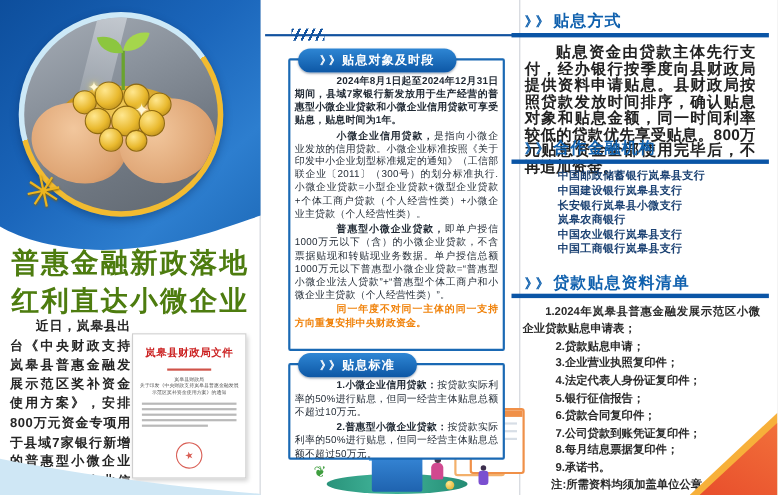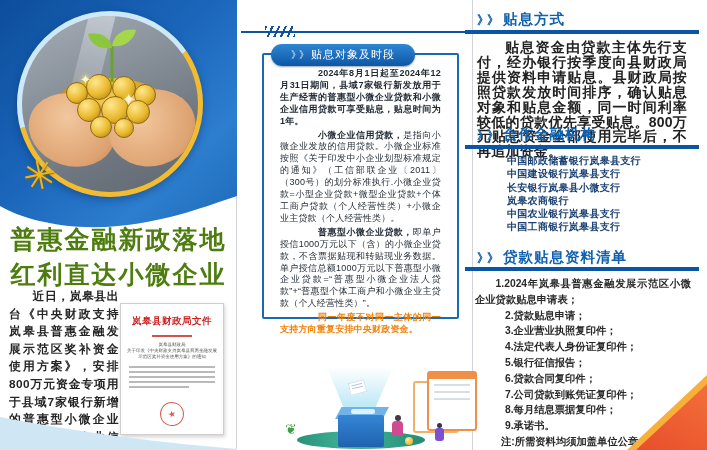--- a/index.html
+++ b/index.html
@@ -40,24 +40,24 @@
   .left-wave{position:absolute;left:0;bottom:0;}
   
   .mid-panel{position:absolute;left:237px;top:0;width:236px;height:450px;}
   .mid-rule{position:absolute;left:4px;right:4px;top:31px;height:2px;background:#11529f;}
   .hatch{position:absolute;left:28px;top:26px;width:30px;height:11px;
     background:repeating-linear-gradient(115deg,#11529f 0 2px,transparent 2px 6px);}
   .mbox{position:absolute;left:25px;width:193px;border:2px solid #1a69b4;background:#fff;border-radius:2px;}
   .mbox.b1{top:53px;height:262px;}
   .mbox.b2{top:330px;height:84px;}
   .pill{position:absolute;top:-11px;left:7px;padding:3px 20px 4px;border-radius:12px;
-    background:linear-gradient(180deg,#2e86d4,#0d57a5);color:#fff;font-weight:normal;font-size:11px;
+    background:linear-gradient(180deg,#2e86d4,#0d57a5);color:#fff;font-weight:bold;font-size:11px;
     letter-spacing:1px;white-space:nowrap;box-shadow:0 1px 2px rgba(0,30,70,.4);}
   .pill .chev{font-size:10px;margin-right:4px;letter-spacing:-2px;}
-  .mbox-inner{padding:13px 16px 4px;}
+  .mbox-inner{padding:13px 4px 4px;}
   .mbox-inner p{margin:0 0 2px;font-size:9px;line-height:11.9px;text-align:justify;text-indent:2em;color:#1e2732;letter-spacing:.2px;}
   .mbox-inner p b{color:#1e2732;margin-left:20px;}
   .mbox-inner p.lead-bold{font-weight:bold;}
   .mbox-inner p.orange{color:#f0820a;font-weight:bold;}
   
   .illu{position:absolute;left:48px;top:365px;width:188px;height:85px;}
   .platform{position:absolute;left:12px;top:66px;width:128px;height:18px;border-radius:50%;
     background:radial-gradient(circle at 45% 40%,#43b79c,#238a72);}
   .beam{position:absolute;left:42px;top:2px;width:66px;height:52px;
     background:linear-gradient(to top,rgba(110,205,235,.6),rgba(170,235,250,0));
@@ -207,20 +207,29 @@
         <span class="chev">》》</span><span>贴息对象及时段</span>
       </div>
       <div class="mbox-inner">
         <p class="lead-bold"><b></b><span>2024年8月1日起至2024年12月31日期间，县域7家银行新发放用于生产经营的普惠型小微企业贷款和小微企业信用贷款可享受贴息，贴息时间为1年。</span></p>
         <p><b>小微企业信用贷款，</b><span>是指向小微企业发放的信用贷款。小微企业标准按照《关于印发中小企业划型标准规定的通知》（工信部联企业〔2011〕（300号）的划分标准执行.小微企业贷款=小型企业贷款+微型企业贷款+个体工商户贷款（个人经营性类）+小微企业主贷款（个人经营性类）。</span></p>
         <p><b>普惠型小微企业贷款，</b><span>即单户授信1000万元以下（含）的小微企业贷款，不含票据贴现和转贴现业务数据。单户授信总额1000万元以下普惠型小微企业贷款=“普惠型小微企业法人贷款”+“普惠型个体工商户和小微企业主贷款（个人经营性类）”。</span></p>
         <p class="orange"><b></b><span>同一年度不对同一主体的同一支持方向重复安排中央财政资金。</span></p>
       </div>
     </div>
 
+    <div class="mbox b2">
+      <div class="pill">
+        <span class="chev">》》</span><span>贴息标准</span>
+      </div>
+      <div class="mbox-inner">
+        <p><b>1.小微企业信用贷款：</b><span>按贷款实际利率的50%进行贴息，但同一经营主体贴息总额不超过10万元。</span></p>
+        <p><b>2.普惠型小微企业贷款：</b><span>按贷款实际利率的50%进行贴息，但同一经营主体贴息总额不超过50万元。</span></p>
+      </div>
+    </div>
   </div>
 
   <div class="right-panel">
 
     <div class="rhead" style="top:10px">
       <span class="chev">》》</span><span>贴息方式</span>
     </div>
     <div class="rbar" style="top:30px"></div>
     <div class="rpara" style="top:40px">贴息资金由贷款主体先行支付，经办银行按季度向县财政局提供资料申请贴息。县财政局按照贷款发放时间排序，确认贴息对象和贴息金额，同一时间利率较低的贷款优先享受贴息。800万元贴息资金全部使用完毕后，不再追加资金。</div>
 

